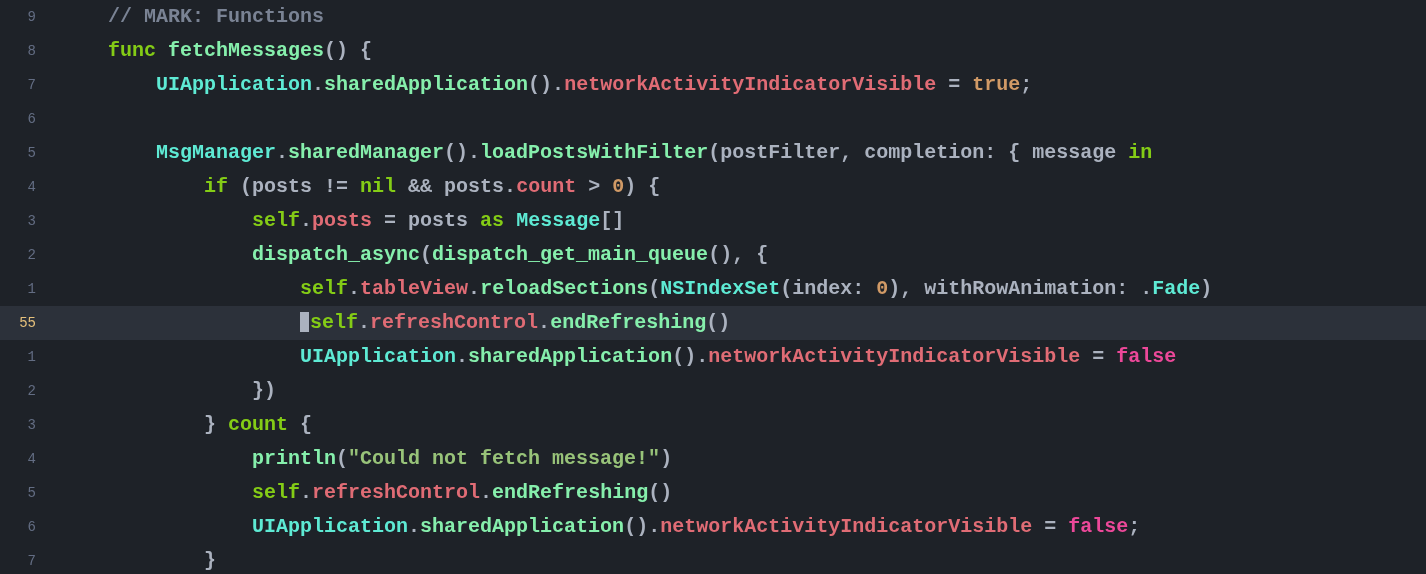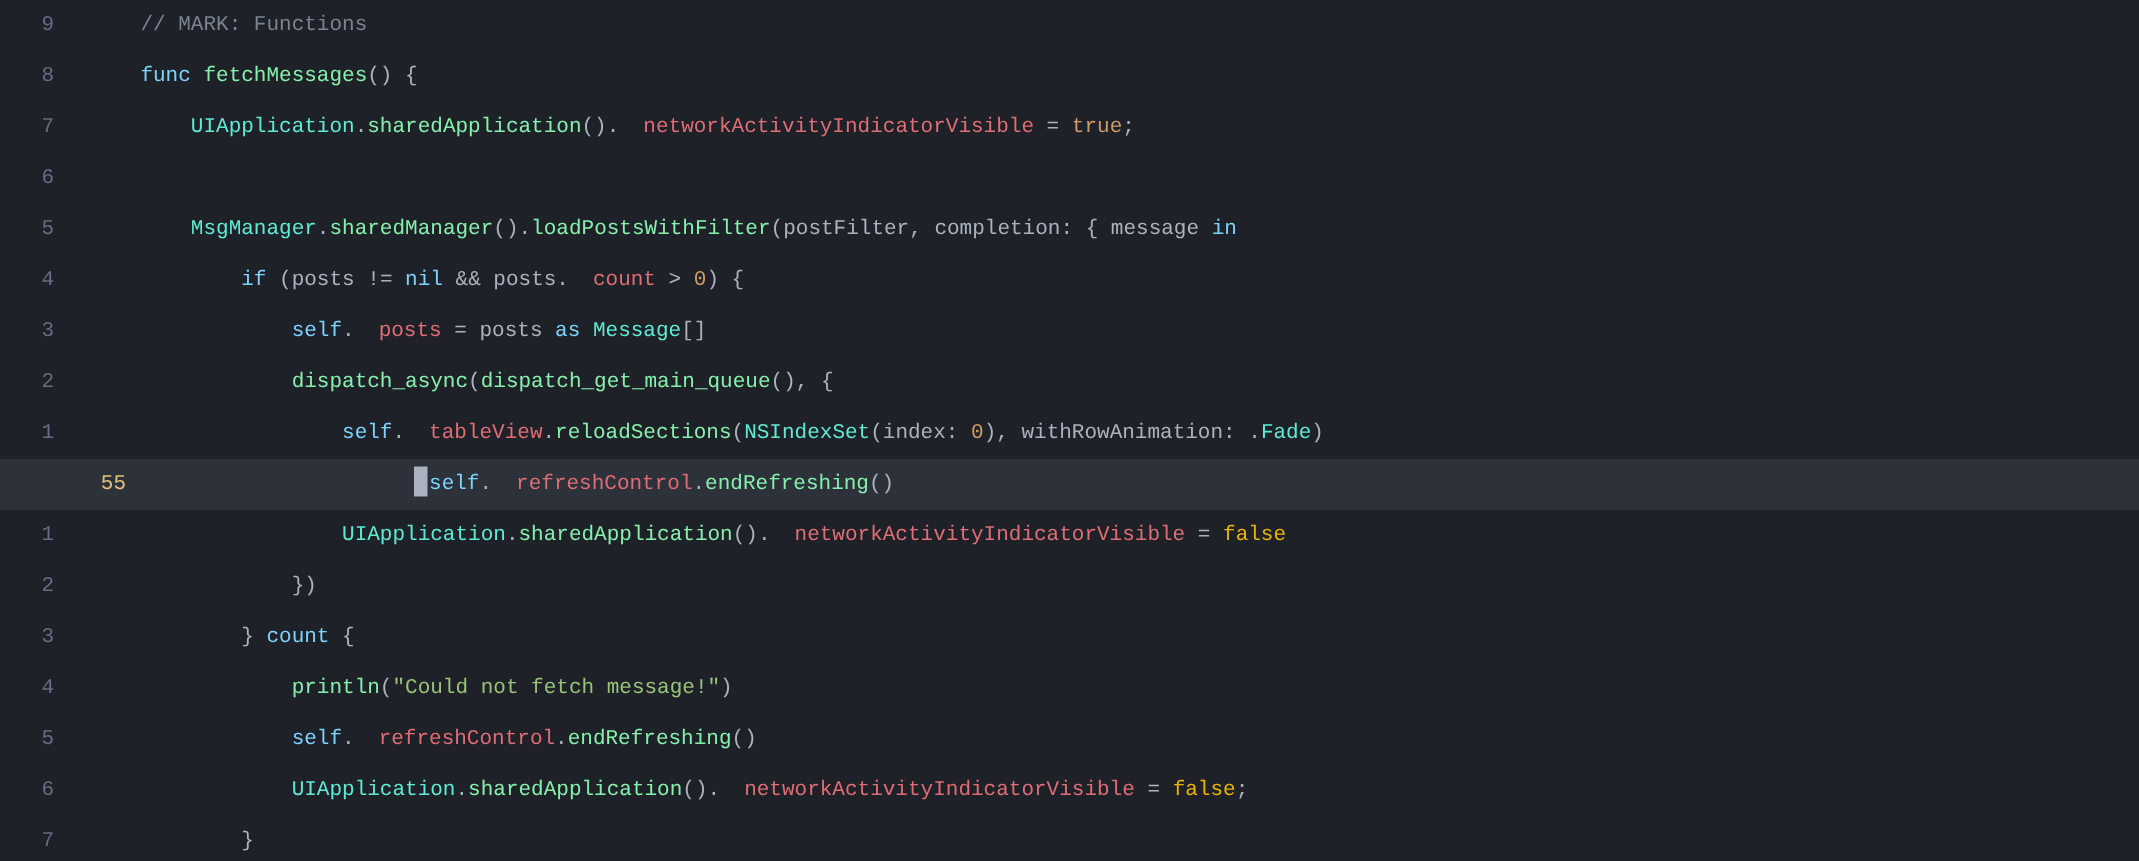--- a/index.html
+++ b/index.html
@@ -19,51 +19,51 @@
       position: relative;
     }
     .code-line {
       display: flex;
       align-items: center;
       padding: 0 0 0 0;
       position: relative;
     }
     .code-line.highlighted {
       background: #2c313a;
-      padding-left: 48px;
     }
     .line-number {
       width: 52px;
       min-width: 52px;
       text-align: right;
       padding-right: 16px;
       color: #636d83;
       user-select: none;
       font-size: 14px;
     }
     .line-number.active {
       color: #e5c07b;
     }
     .line-content {
       flex: 1;
       padding-left: 8px;
       white-space: pre;
-      font-size: 14px;
+      font-size: 20px;
+      font-weight: bold;
     }
     
-    .kw { color: #7dd3fc; } 
+    .kw { color: #84cc16; } 
     .fn { color: #86efac; } 
     .str { color: #98c379; } 
     .num { color: #d19a66; } 
     .cm { color: #7a8394; } 
-    .var { color: #e06c75; margin-left: 16px; } 
+    .var { color: #e06c75; } 
     .plain { color: #abb2bf; } 
     .cls { color: #5eead4; } 
     .bool-true { color: #d19a66; }
-    .bool-false { color: #eab308; }
+    .bool-false { color: #ec4899; }
     .cursor-block {
       display: inline-block;
       width: 9px;
       height: 20px;
       background: #abb2bf;
       vertical-align: middle;
       margin-right: 1px;
       position: relative;
       top: -1px;
     }

